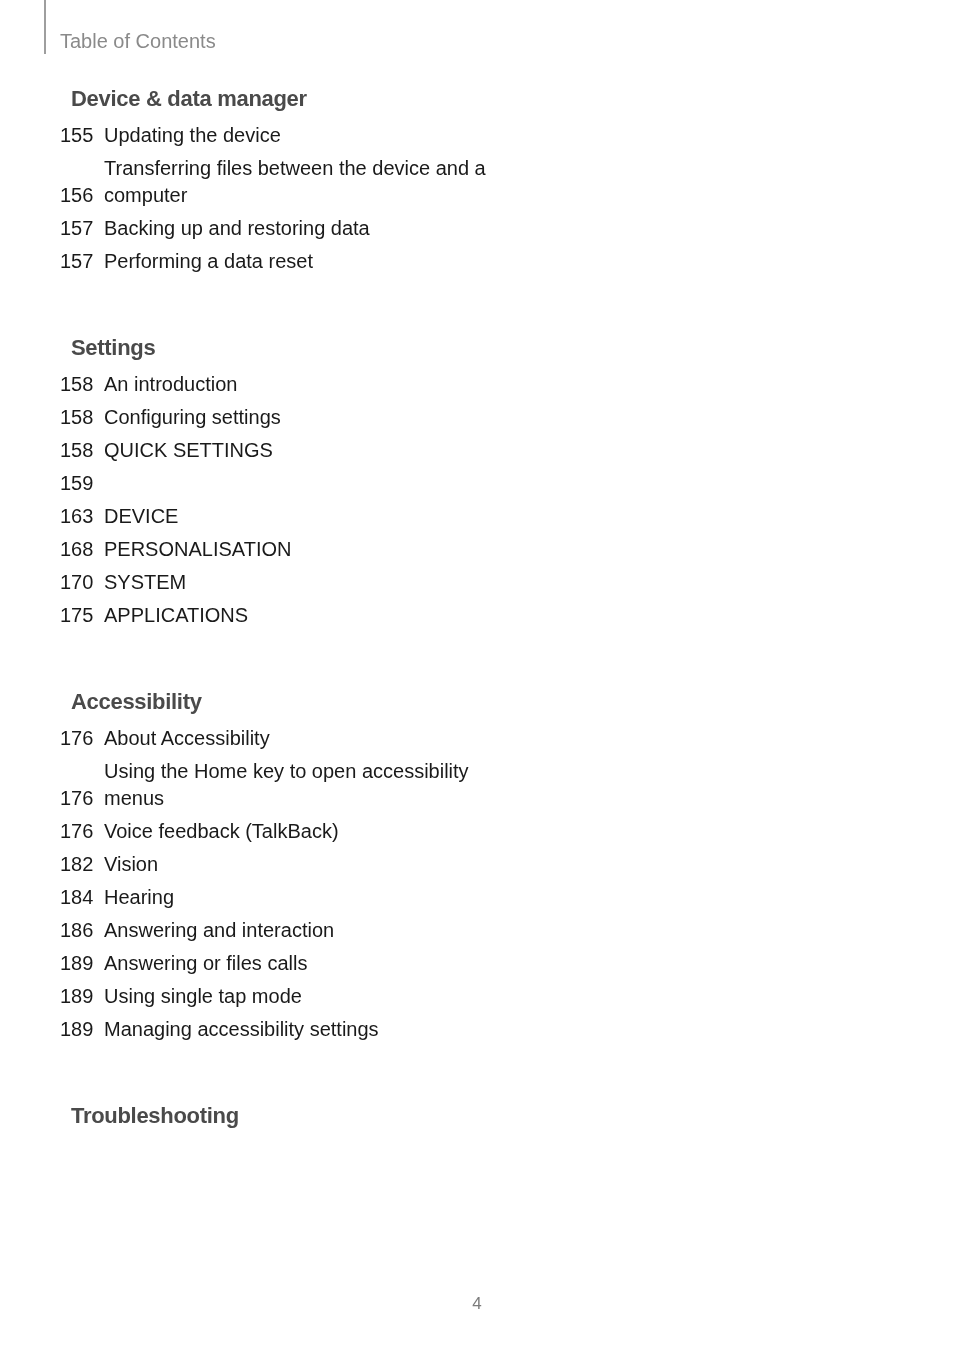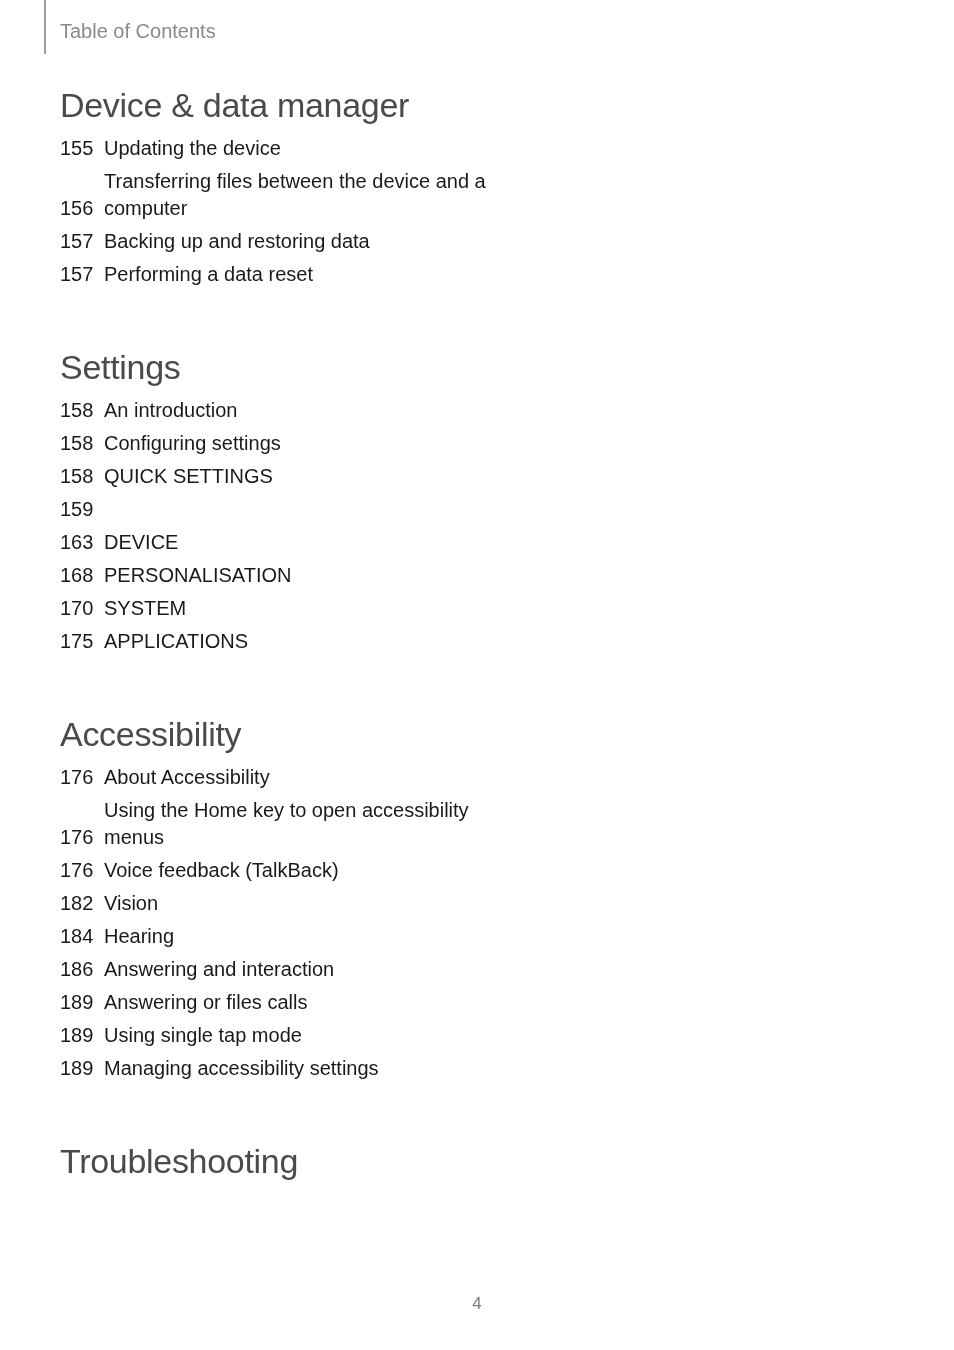--- a/index.html
+++ b/index.html
@@ -12,41 +12,42 @@
   .tab-mark {
     position: absolute;
     top: 0;
     left: 44px;
     width: 2px;
     height: 54px;
     background: #9e9e9e;
   }
   .running-head {
     position: absolute;
-    top: 20px;
+    top: 30px;
     left: 60px;
     font-size: 20px;
     color: #8a8a8a;
     font-weight: 400;
   }
   .content {
     position: absolute;
     top: 86px;
     left: 60px;
     width: 430px;
   }
   .section {
     margin-bottom: 60px;
   }
   .section-title {
-    font-size: 34px;
-    font-weight: 400;
+    font-size: 22px;
+    font-weight: 700;
     color: #4a4a4a;
     margin-bottom: 10px;
     letter-spacing: -0.3px;
+    margin-left: 11px;
   }
   .toc-list { list-style: none; }
   .toc-item {
     display: flex;
     align-items: flex-end;
     font-size: 20px;
     line-height: 1.35;
     color: #1a1a1a;
     margin-bottom: 6px;
   }

